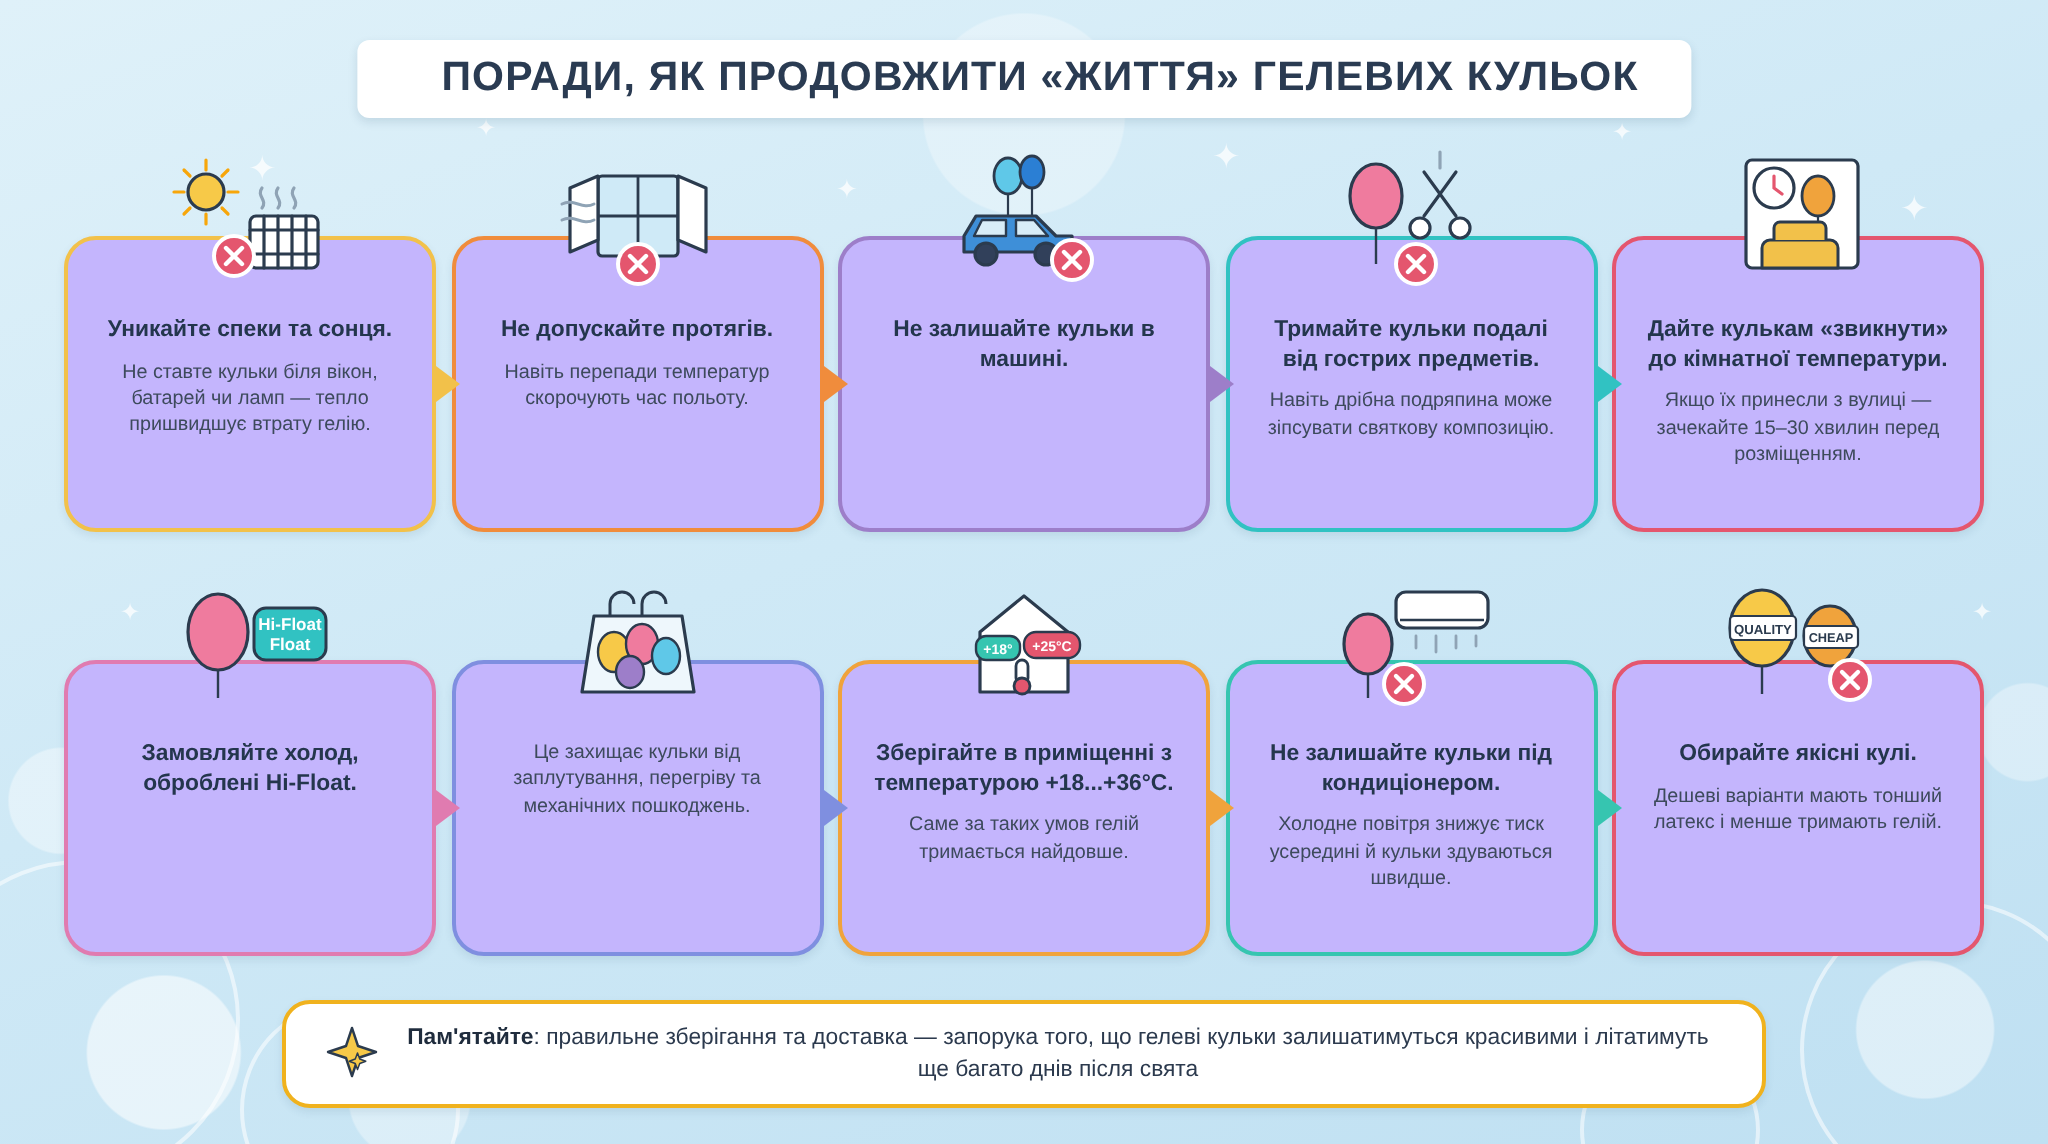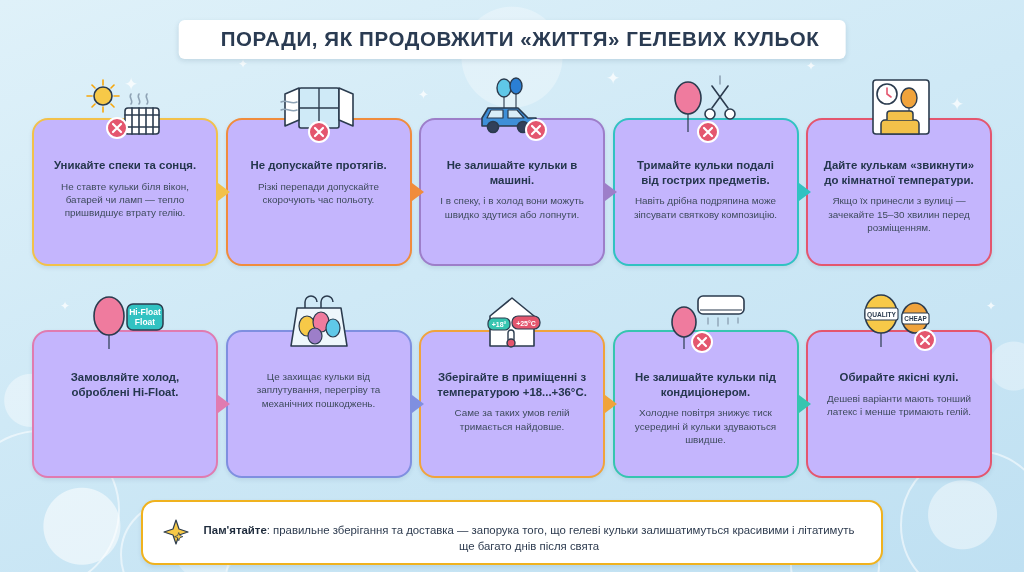--- a/index.html
+++ b/index.html
@@ -123,21 +123,21 @@
   
   #footer-note {
     position: absolute;
     left: 50%;
     transform: translateX(-50%);
     top: 500px;
     width: 742px;
     background: #ffffff;
     border: 2.2px solid #f0b21e;
     border-radius: 14px;
-    padding: 20px 20px 9px 54px;
+    padding: 9px 20px 9px 54px;
     font-size: 11.4px;
     color: #2c3a4e;
     line-height: 1.42;
     text-align: center;
     box-shadow: 0 2px 4px rgba(25,70,100,0.10);
   }
   #footer-note b { color: #1f2c3d; }
   #footer-spark {
     position: absolute;
     left: 18px; top: 50%;
@@ -219,21 +219,21 @@
           <path d="M14 28c6-3 10 3 16 0"></path>
             <path d="M14 36c6-3 10 3 16 0"></path>
         </g>
         <g>
           <circle cx="52" cy="58" r="10" fill="#e4566e" stroke="#ffffff" stroke-width="2"></circle>
           <path d="M48 54l8 8M56 54l-8 8" stroke="#ffffff" stroke-width="2.2" stroke-linecap="round"></path>
         </g>
       </svg>
     </div>
     <div class="title">Не допускайте протягів.</div>
-    <div class="desc">Різкі перепади допускайте скорочують час польоту.</div>
+    <div class="desc">Навіть перепади температур скорочують час польоту.</div>
     <div class="arrow" style="right:-14px;border-left:12px solid #f08c3c;"></div>
   </div>
 
   <div class="card" style="border-color:#9d7ec9;">
     <div class="icon-wrap">
       <svg width="104" height="72" viewBox="0 0 104 72">
         <g>
           <ellipse cx="44" cy="14" rx="7" ry="9" fill="#5fc8e8" stroke="#2b3b4e" stroke-width="1.4"></ellipse>
           <ellipse cx="56" cy="12" rx="6" ry="8" fill="#2b7fd4" stroke="#2b3b4e" stroke-width="1.4"></ellipse>
           <path d="M44 23v12M56 20v15" stroke="#2b3b4e" stroke-width="1.1" fill="none"></path>
@@ -245,21 +245,20 @@
           <circle cx="33" cy="53" r="5.5" fill="#31405a"></circle>
           <circle cx="63" cy="53" r="5.5" fill="#31405a"></circle>
         </g>
         <g>
           <circle cx="76" cy="56" r="10" fill="#e4566e" stroke="#ffffff" stroke-width="2"></circle>
           <path d="M72 52l8 8M80 52l-8 8" stroke="#ffffff" stroke-width="2.2" stroke-linecap="round"></path>
         </g>
       </svg>
     </div>
     <div class="title">Не залишайте кульки в машині.</div>
-    <div class="desc">І в спеку, і в холод вони можуть швидко здутися або лопнути.</div>
     <div class="arrow" style="right:-14px;border-left:12px solid #9d7ec9;"></div>
   </div>
 
   <div class="card" style="border-color:#31c2c2;">
     <div class="icon-wrap">
       <svg width="104" height="72" viewBox="0 0 104 72">
         <ellipse cx="34" cy="24" rx="13" ry="16" fill="#ef7b9e" stroke="#2b3b4e" stroke-width="1.6"></ellipse>
         <path d="M34 40v18" stroke="#2b3b4e" stroke-width="1.2" fill="none"></path>
         <g stroke="#2b3b4e" stroke-width="1.6" fill="none" stroke-linecap="round">
           <line x1="58" y1="12" x2="74" y2="34"></line>

